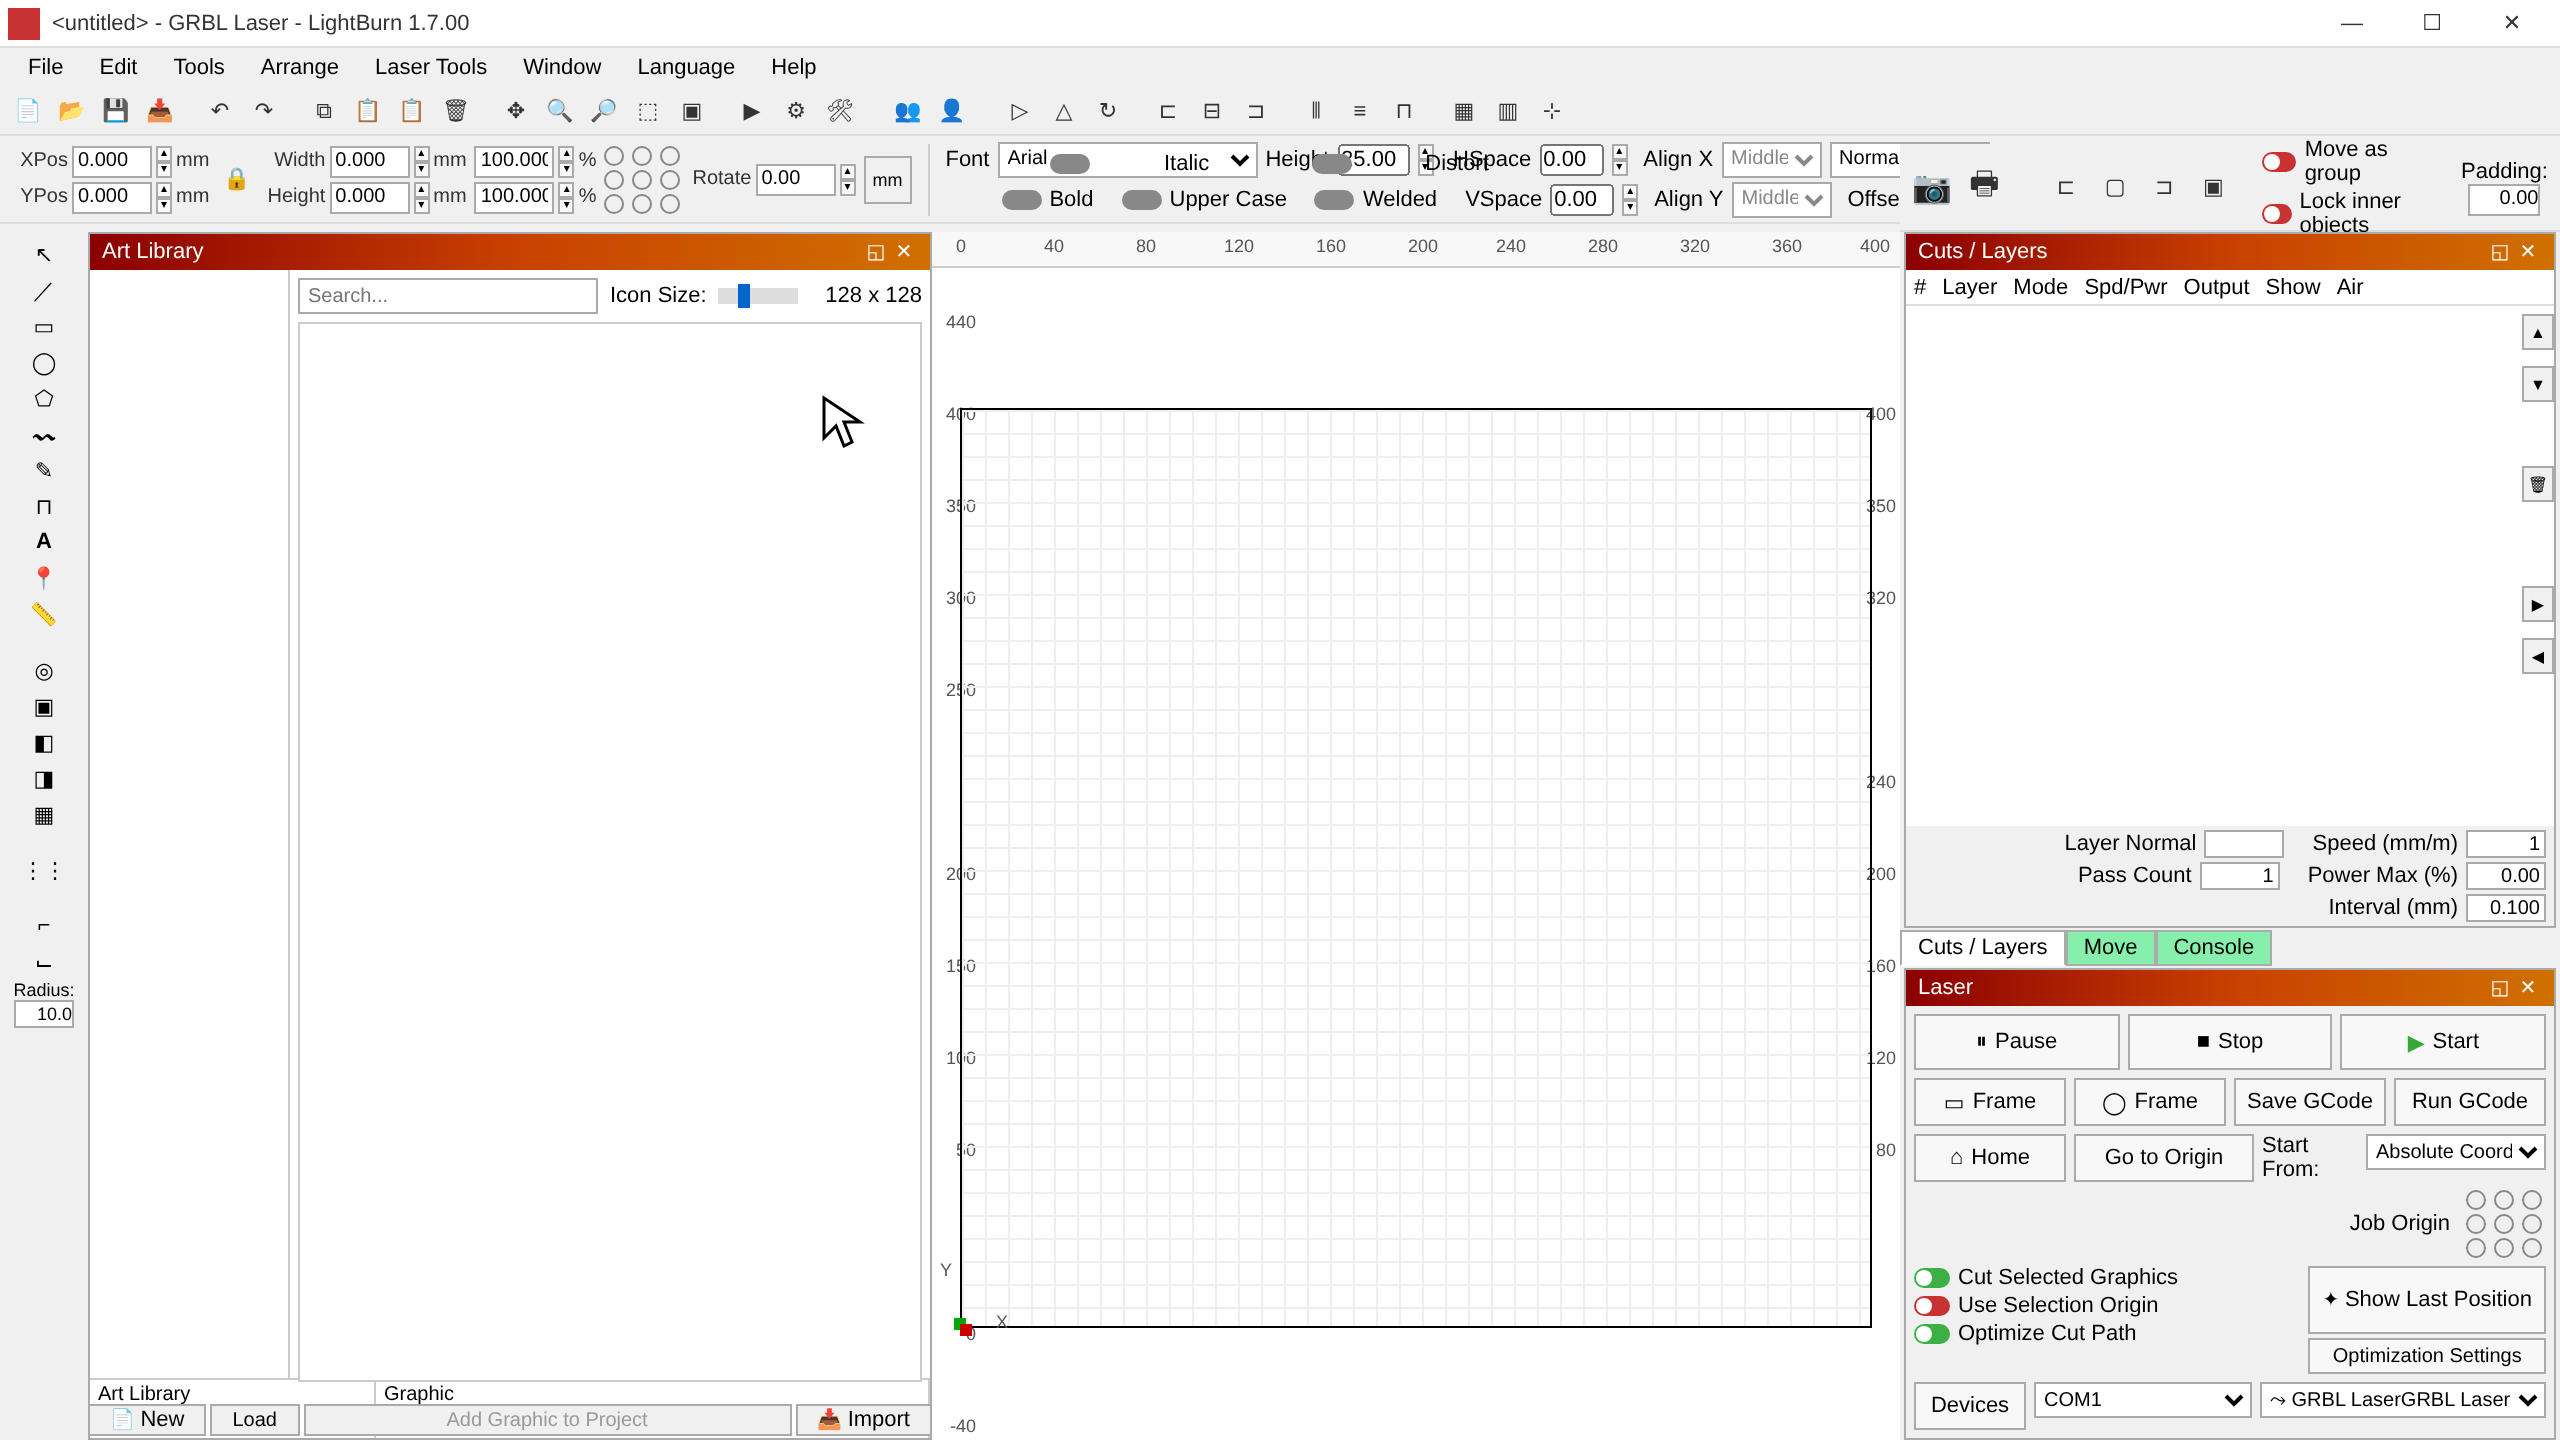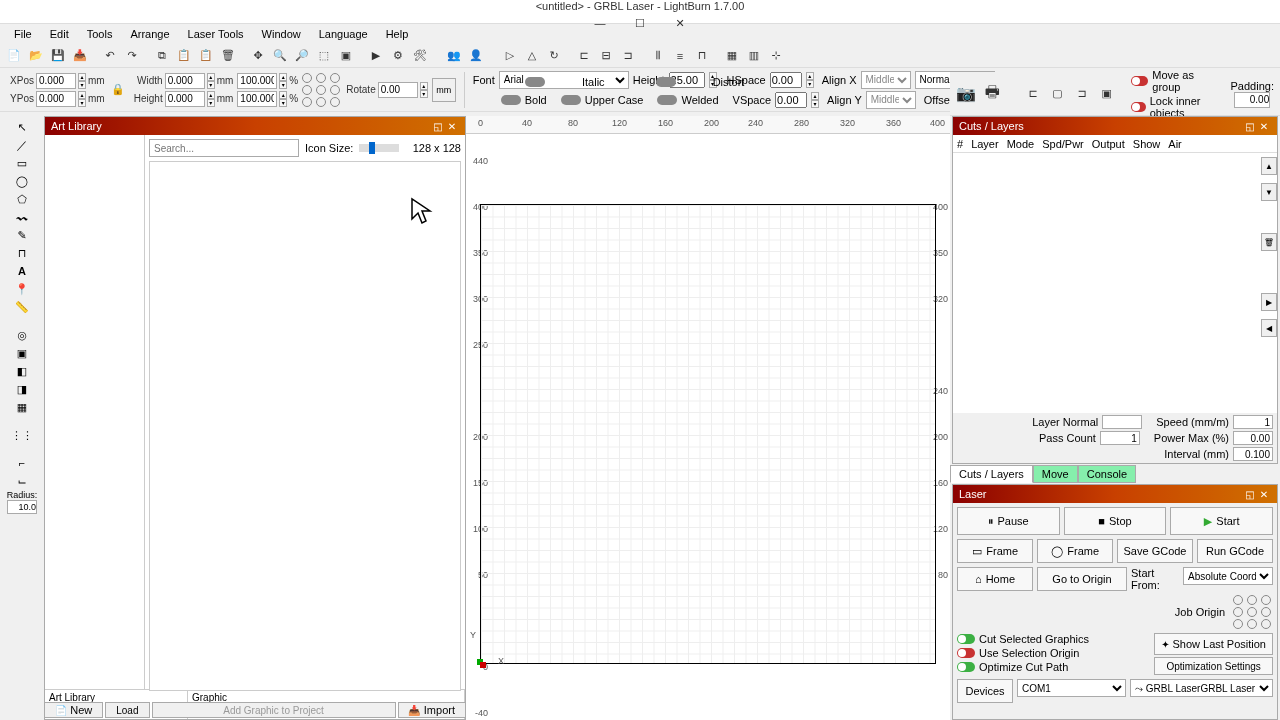--- a/index.html
+++ b/index.html
@@ -1,17 +1,17 @@
 <!DOCTYPE html>
 <html><head>
 <meta charset="utf-8">
 <style>
 * { margin: 0; padding: 0; box-sizing: border-box; font-family: "Segoe UI", Tahoma, sans-serif; font-size: 11px; }
 body { background: #f0f0f0; width: 1280px; height: 720px; overflow: hidden; position: relative; }
-.titlebar { height: 24px; background: #fff; display: flex; align-items: center; padding: 0 4px; border-bottom: 1px solid #ddd; flex-direction: column; }
+.titlebar { height: 24px; background: #fff; display: flex; align-items: center; padding: 0 4px; border-bottom: 1px solid #ddd; }
 .titlebar .icon { width: 16px; height: 16px; background: #c83232; margin-right: 6px; }
 .titlebar .title { flex: 1; font-size: 11px; color: #333; }
 .winbtns { display: flex; }
 .winbtn { width: 40px; height: 22px; display: flex; align-items: center; justify-content: center; color: #333; }
 .menubar { height: 20px; background: #f0f0f0; display: flex; align-items: center; padding: 0 6px; gap: 2px; }
 .menubar span { padding: 2px 8px; font-size: 11px; cursor: default; }
 .toolbar1 { height: 24px; background: #f0f0f0; display: flex; align-items: center; padding: 0 4px; gap: 2px; border-bottom: 1px solid #ddd; }
 .tbtn { width: 20px; height: 20px; display: flex; align-items: center; justify-content: center; color: #333; }
 .toolbar2 { height: 44px; background: #f0f0f0; display: flex; align-items: center; padding: 0 4px; gap: 4px; border-bottom: 1px solid #ddd; }
 .propgroup { display: flex; flex-direction: column; gap: 2px; font-size: 10px; }
@@ -533,21 +533,21 @@
           <div class="chk">
               <div class="sw"></div>
               <span>Use Selection Origin</span>
             </div>
           <div class="chk">
               <div class="sw green"></div>
               <span>Optimize Cut Path</span>
             </div>
         </div>
         <div style="margin-left:auto;display:flex;flex-direction:column;gap:2px">
-          <button style="height:22px;font-size:10px;border:1px solid #aaa;background:#f8f8f8;padding:0 6px">✦ <span>Show Last Position</span></button>
+          <button style="height:34px;font-size:10px;border:1px solid #aaa;background:#f8f8f8;padding:0 6px">✦ <span>Show Last Position</span></button>
           <button style="height:18px;font-size:10px;border:1px solid #aaa;background:#f8f8f8;padding:0 6px">Optimization Settings</button>
         </div>
       </div>
       <div class="btnrow btnrow2">
         <button style="flex:0 0 56px">Devices</button>
         <select style="flex:1"><option>COM1</option></select>
         <select style="flex:1"><option>⤳ <span>GRBL Laser</span>GRBL Laser</option></select>
       </div>
     </div>
   </div>

